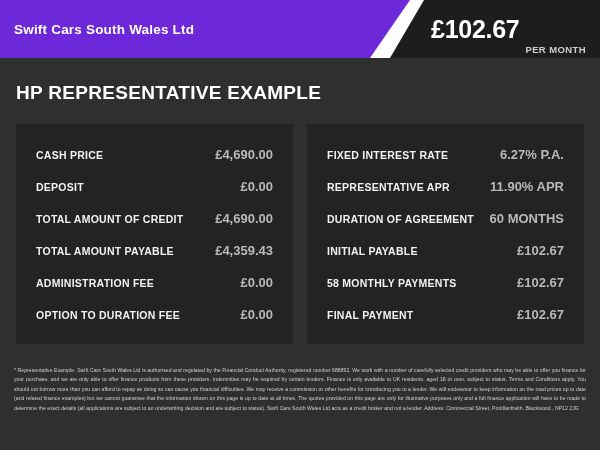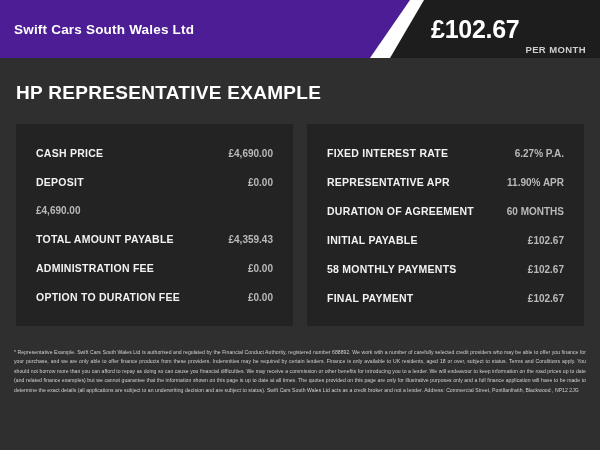--- a/index.html
+++ b/index.html
@@ -12,21 +12,21 @@
   .page {
     position: relative;
     width: 600px; height: 450px;
     background: #2f2f2f;
   }
 
   
   .header {
     position: relative;
     height: 58px;
-    background: #4c1d95;
+    background: #6d28d9;
     display: flex;
     align-items: center;
     overflow: hidden;
   }
   .header-title {
     position: relative;
     z-index: 3;
     color: #ffffff;
     font-size: 13.5px;
     font-weight: bold;
@@ -109,21 +109,21 @@
   }
   .row-label {
     color: #f2f2f2;
     font-size: 10.5px;
     font-weight: bold;
     letter-spacing: .25px;
     white-space: nowrap;
   }
   .row-value {
     color: #b9b9b9;
-    font-size: 10px;
+    font-size: 13px;
     font-weight: bold;
     white-space: nowrap;
   }
 
   
   .footer {
     padding: 22px 14px 0 14px;
     color: #d2d2d2;
     font-size: 5.1px;
     line-height: 1.85;
@@ -153,20 +153,21 @@
     <div class="panel">
       <div class="row">
         <span class="row-label">CASH PRICE</span>
         <span class="row-value">£4,690.00</span>
       </div>
       <div class="row">
         <span class="row-label">DEPOSIT</span>
         <span class="row-value">£0.00</span>
       </div>
       <div class="row">
+        <span class="row-label">TOTAL AMOUNT OF CREDIT</span>
         <span class="row-value">£4,690.00</span>
       </div>
       <div class="row">
         <span class="row-label">TOTAL AMOUNT PAYABLE</span>
         <span class="row-value">£4,359.43</span>
       </div>
       <div class="row">
         <span class="row-label">ADMINISTRATION FEE</span>
         <span class="row-value">£0.00</span>
       </div>

